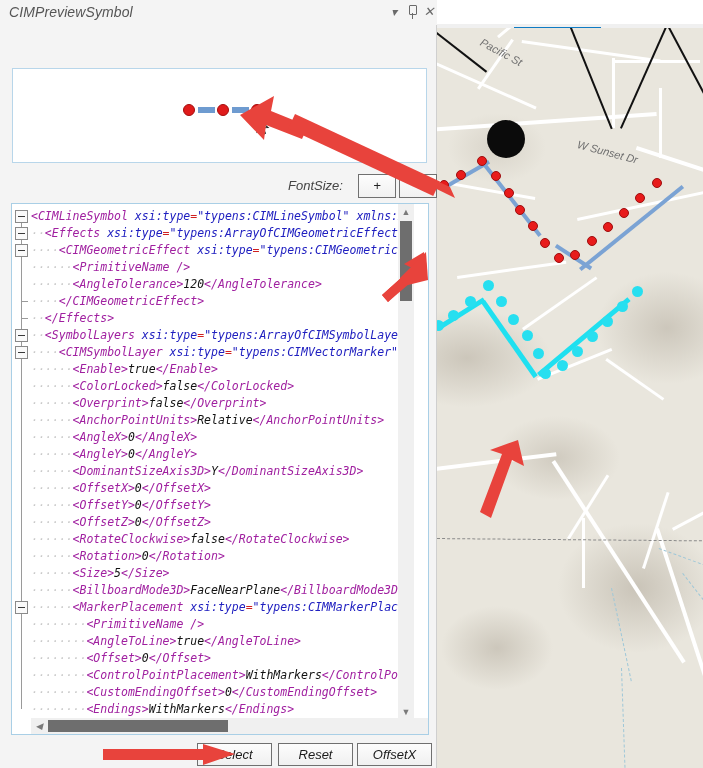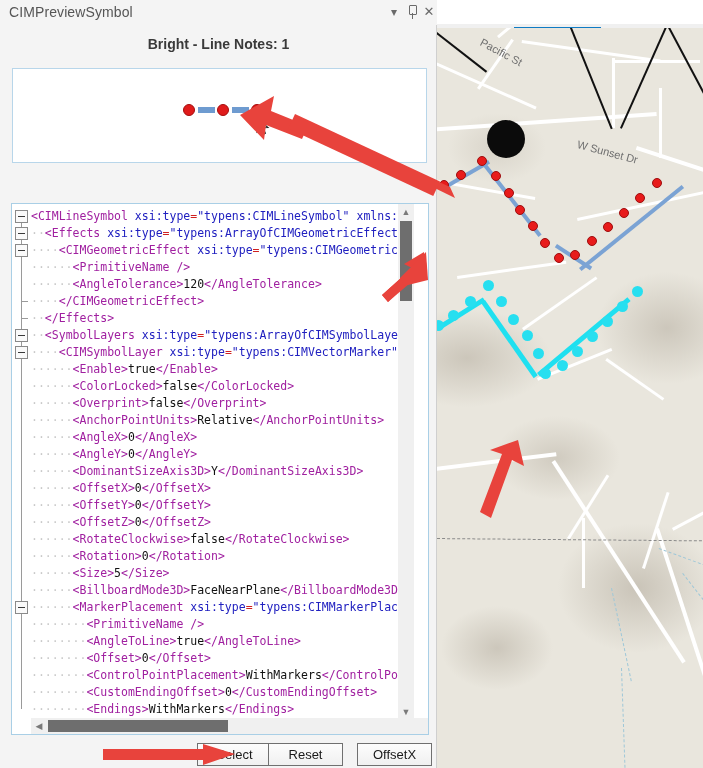--- a/index.html
+++ b/index.html
@@ -3,21 +3,21 @@
 <meta charset="utf-8">
 <style>
   * { box-sizing: border-box; }
   html, body {
     margin: 0; padding: 0;
     width: 703px; height: 768px;
     overflow: hidden;
     font-family: "Liberation Sans", sans-serif;
     background: #ffffff;
   }
-  #root { position: relative; width: 593px; height: 768px; }
+  #root { position: relative; width: 593px; height: 768px; font-style: italic; }
 
   
   #left-panel {
     position: absolute; left: 0; top: 0;
     width: 437px; height: 768px;
     background: #f4f4f4;
     border-right: 1px solid #cfcfcf;
   }
   #panel-titlebar {
     position: absolute; left: 0; top: 0; width: 437px; height: 25px;
@@ -168,21 +168,21 @@
   #bottom-bar {
     position: absolute; left: 0; top: 743px; width: 437px; height: 25px;
   }
   .act-btn {
     position: absolute; top: 0; width: 75px; height: 23px;
     background: linear-gradient(#fdfdfd,#f0f0f0);
     border: 1px solid #707070; font-size: 13px; color: #1a1a1a;
     text-align: center; line-height: 21px; cursor: default;
   }
   #btn-select { left: 197px; }
-  #btn-reset { left: 268px; }
+  #btn-reset { left: 278px; }
   #btn-preview { left: 357px; }
 
   
   #right-panel {
     position: absolute; left: 437px; top: 0; width: 266px; height: 768px;
     background: #ffffff;
   }
   #tabstrip {
     position: absolute; left: 0; top: 0; width: 266px; height: 28px;
     background: #f0f0f0;
@@ -276,35 +276,39 @@
 
     <div id="panel-titlebar">
       <div id="panel-title">CIMPreviewSymbol</div>
       <div class="tb-btn" id="tb-dropdown">▾</div>
       <div class="tb-btn" id="tb-pin">
           <span class="pin-glyph"></span>
         </div>
       <div class="tb-btn" id="tb-close">✕</div>
     </div>
 
-    <div id="symbol-label">Bright - Line Notes: 1</div>
 
     <div id="preview-box">
       <div id="preview-symbol">
         <div class="pv-dot" style="left:0px"></div>
         <div class="pv-dash" style="left:15px"></div>
         <div class="pv-dot" style="left:34px"></div>
         <div class="pv-dash" style="left:49px"></div>
         <div class="pv-dot" style="left:68px"></div>
         <svg id="pv-cursor" viewBox="0 0 14 20">
           <path d="M1 1 L1 15 L4.6 11.6 L7 17.4 L9.4 16.3 L7 10.8 L12 10.6 Z" fill="#ffffff" stroke="#222222" stroke-width="1.1"></path>
         </svg>
       </div>
     </div>
 
+    <div id="fontsize-row">
+      <div id="fontsize-label">FontSize:</div>
+      <div class="sq-btn" id="btn-fs-plus">+</div>
+      <div class="sq-btn" id="btn-fs-minus">−</div>
+    </div>
 
     <div id="xml-editor">
       <div id="xml-gutter">
         <div id="xml-tree-line"></div>
       <div class="fold-box" style="top: 6px;"></div>
           <div class="fold-box" style="top: 23px;"></div>
           <div class="fold-box" style="top: 40px;"></div>
           <div class="tree-elbow" style="top: 92px;"></div>
           <div class="tree-elbow" style="top: 109px;"></div>
           <div class="fold-box" style="top: 125px;"></div>

